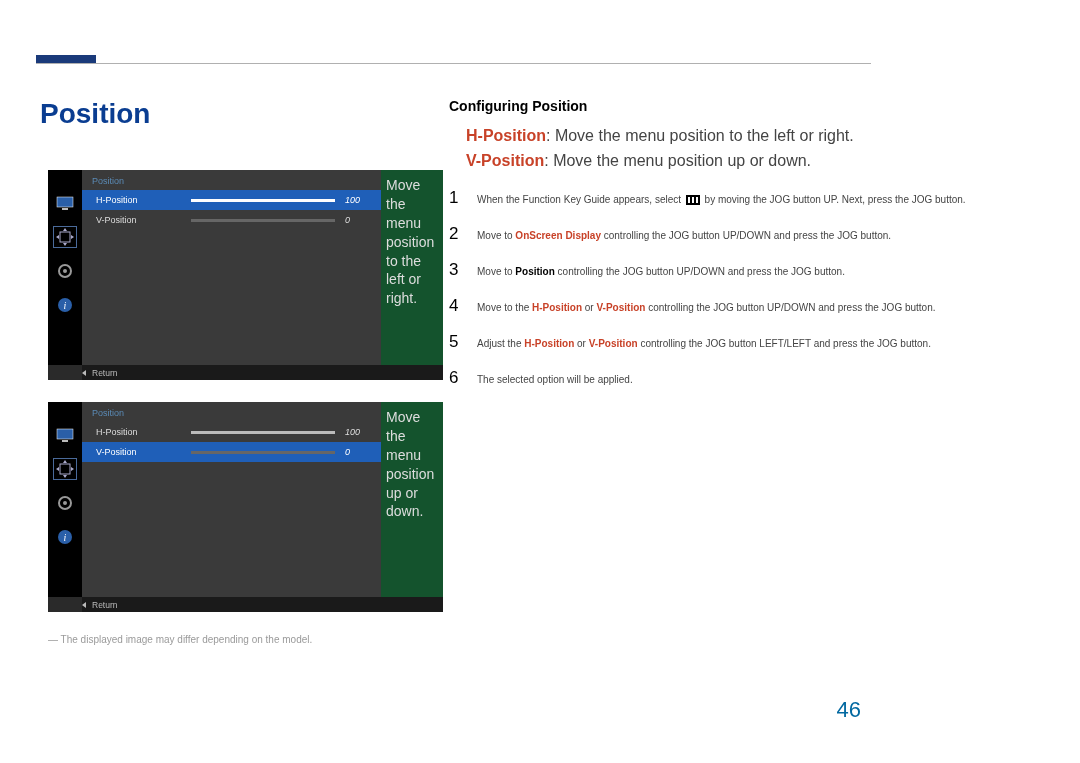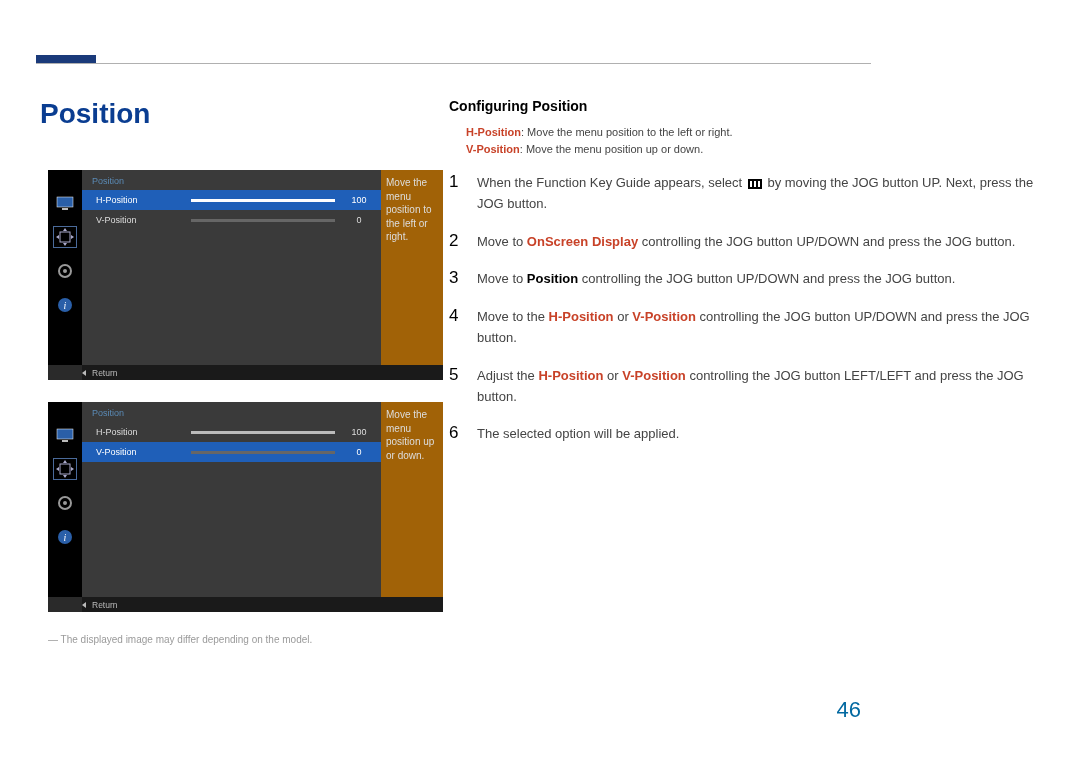--- a/index.html
+++ b/index.html
@@ -108,30 +108,30 @@
     background: #666;
     position: relative;
     margin-right: 10px;
   }
   .row-slider-fill {
     position: absolute;
     left: 0; top: 0; bottom: 0;
     background: #bbb;
   }
   .osd-row.selected .row-slider-fill { background: #fff; }
-  .row-value { width: 28px; text-align: center; }
+  .row-value { width: 28px; text-align: left; font-style: italic; }
   .osd-side {
     position: absolute;
     right: 0;
     top: 0;
     width: 62px;
     height: 195px;
-    background: #a16207;
+    background: #14532d;
     color: #ddd;
-    font-size: 10px;
+    font-size: 14px;
     padding: 6px 5px;
     line-height: 1.35;
   }
   .osd-footer {
     position: absolute;
     left: 34px;
     right: 0;
     bottom: 0;
     height: 15px;
     background: #1a1a1a;
@@ -155,21 +155,21 @@
     left: 449px;
     width: 590px;
   }
   .section-title {
     font-size: 14px;
     font-weight: 600;
     color: #000;
     margin-bottom: 10px;
   }
   .desc-line {
-    font-size: 11px;
+    font-size: 16px;
     color: #444;
     line-height: 1.55;
     padding-left: 17px;
   }
   .red { color: #c84228; font-weight: 600; }
   .blk { color: #000; font-weight: 600; }
   .steps { margin-top: 14px; }
   .step {
     display: flex;
     align-items: baseline;
@@ -177,21 +177,21 @@
     margin-bottom: 16px;
   }
   .step-num {
     font-size: 17px;
     color: #000;
     font-weight: 400;
     width: 14px;
     flex-shrink: 0;
   }
   .step-text {
-    font-size: 13px;
+    font-size: 10px;
     color: #444;
     line-height: 1.6;
   }
   .inline-icon {
     display: inline-flex;
     vertical-align: middle;
     margin: 0 2px;
   }
   .page-num {
     position: absolute;

